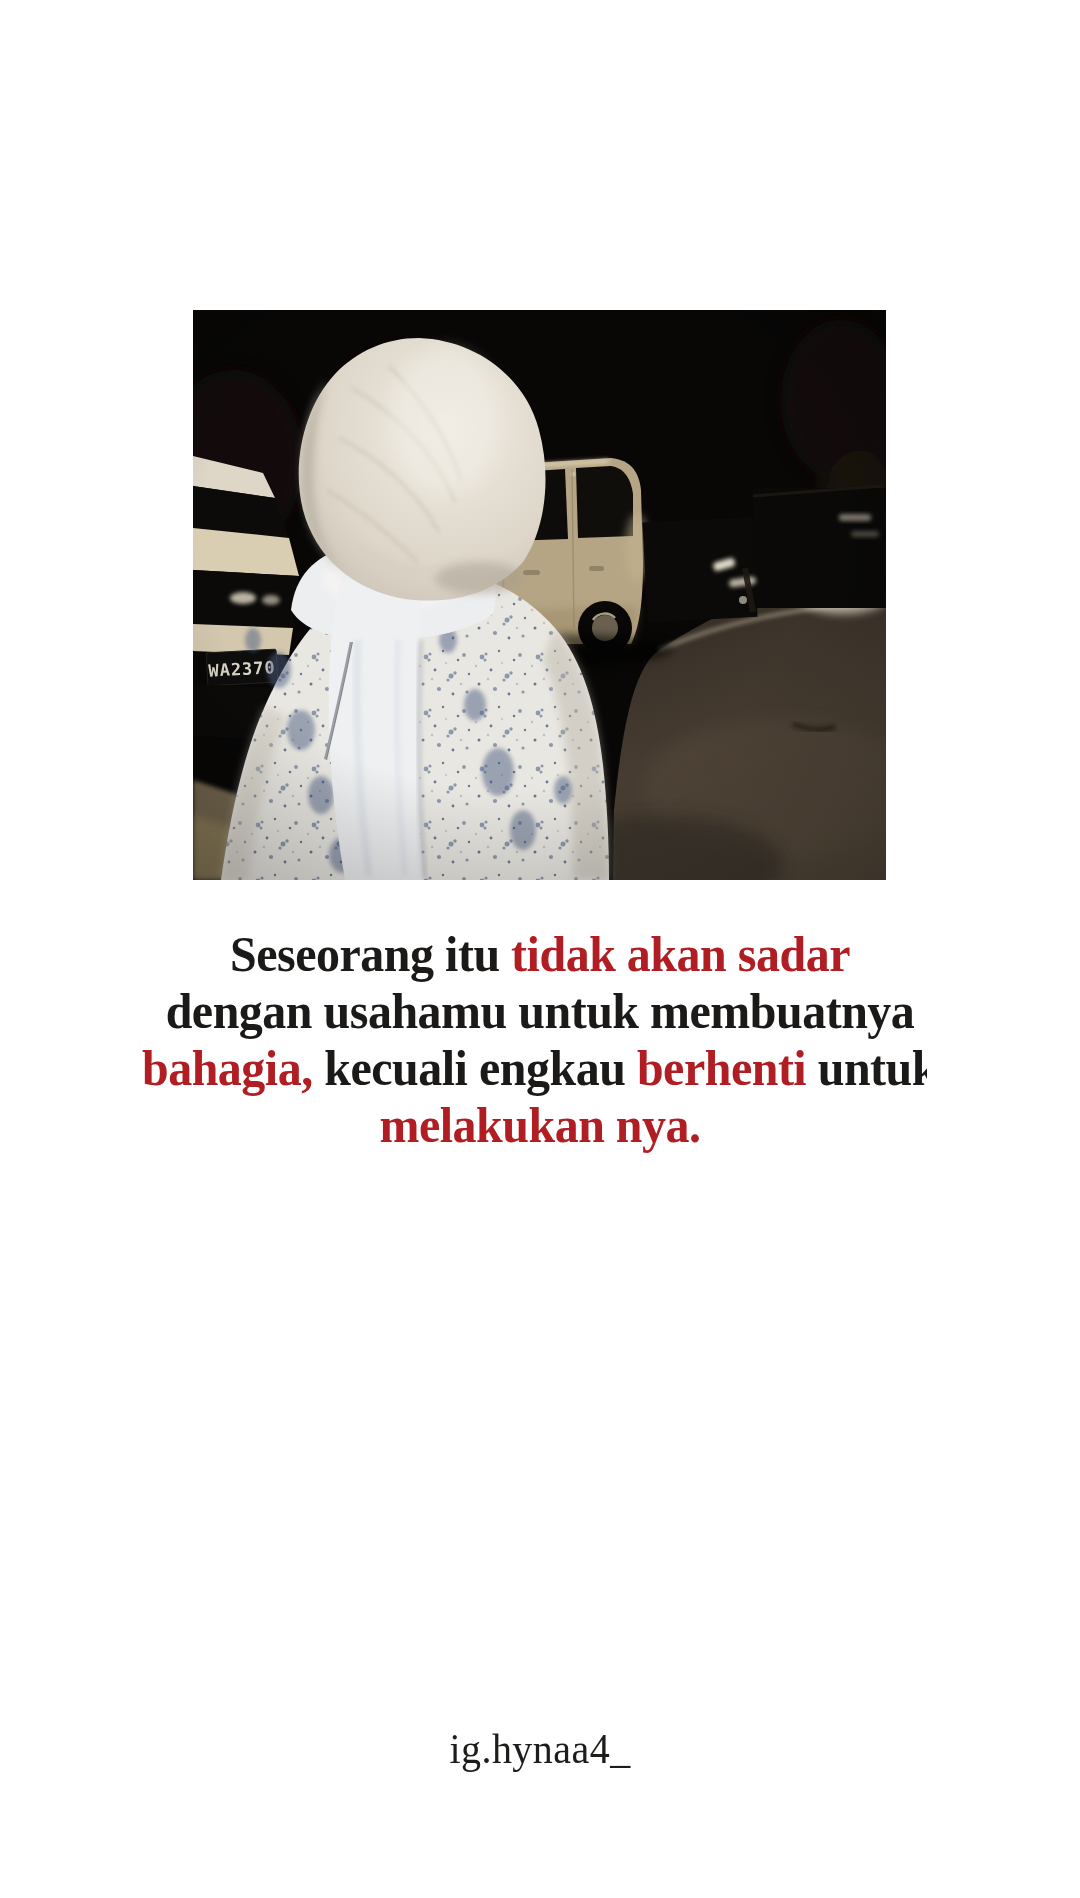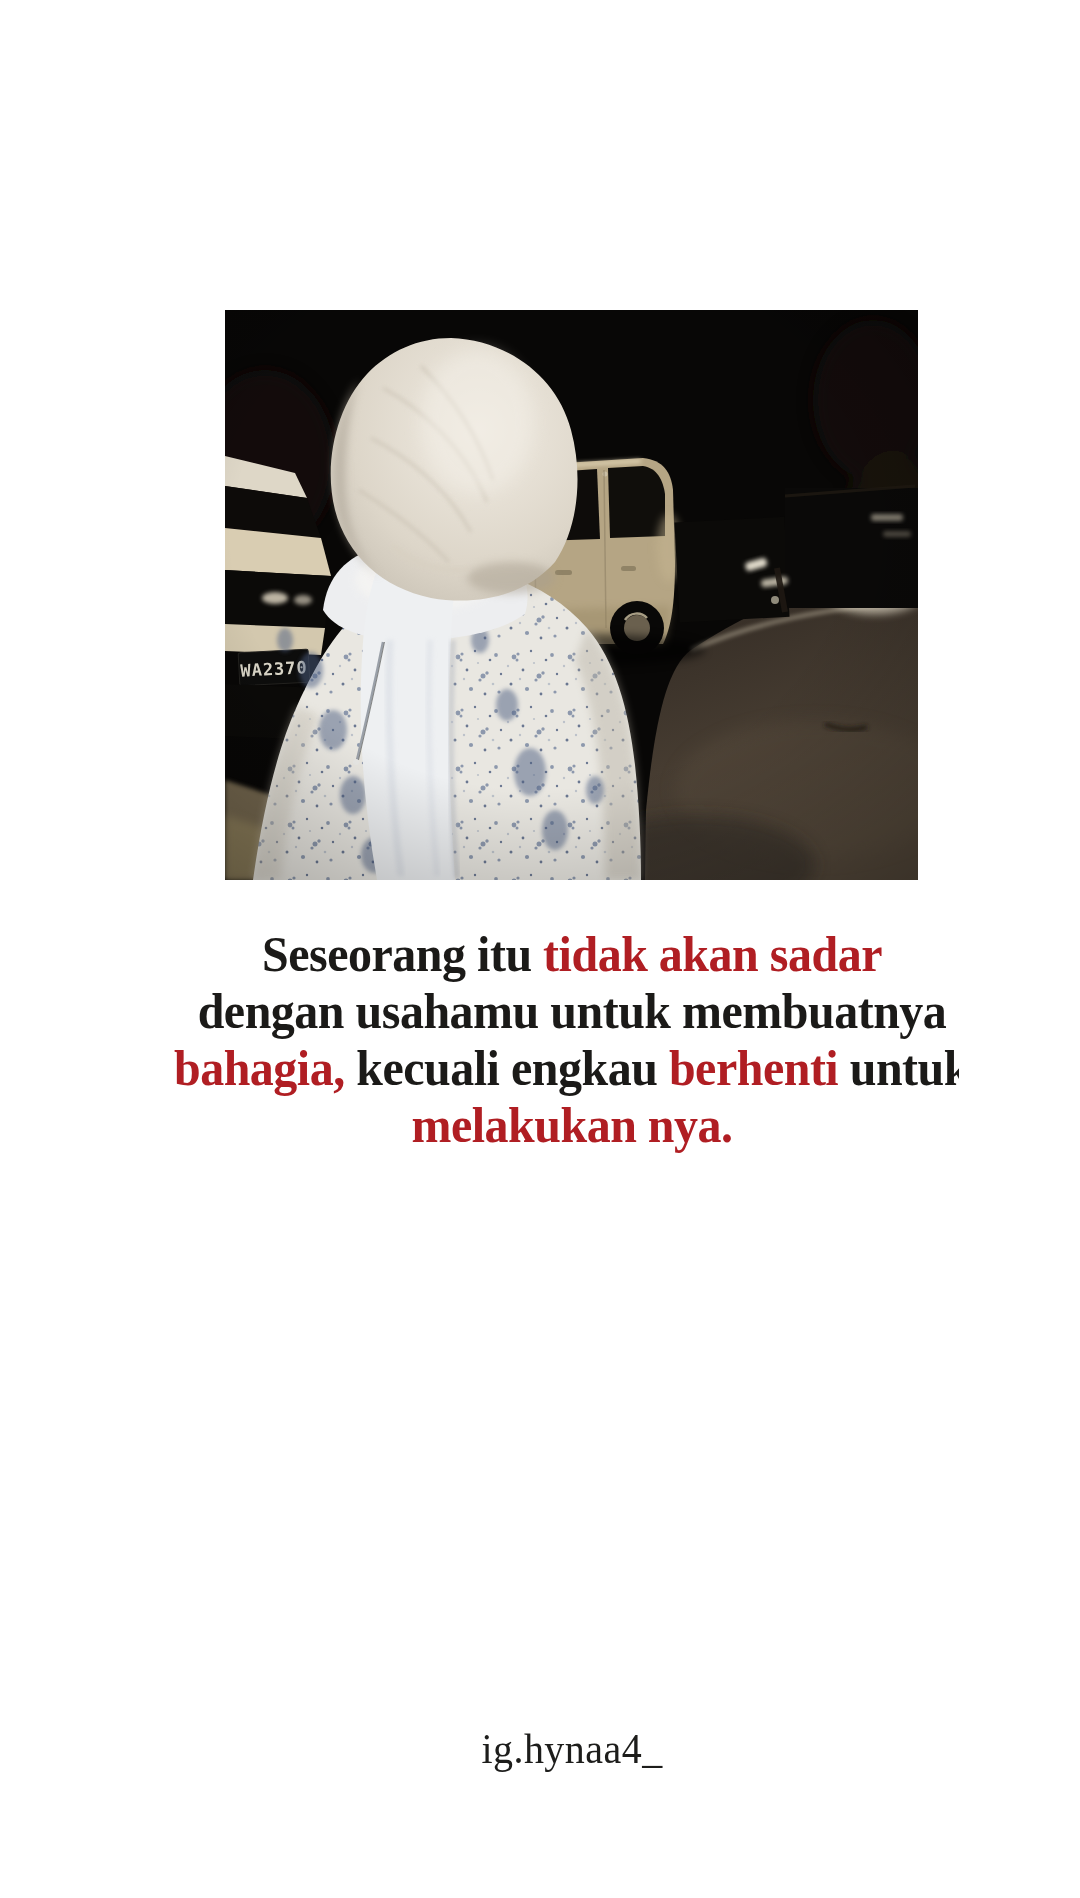--- a/index.html
+++ b/index.html
@@ -1,17 +1,17 @@
 <!DOCTYPE html>
 <html style="--bg: #ffffff; --ink: #1b1a18; --red: #b01e23;"><head>
 <meta charset="utf-8">
 <style>
   html,body{margin:0;padding:0;background:#ffffff;}
   .canvas{position:relative;width:927px;height:1898px;background:var(--bg,#ffffff);overflow:hidden;
-          font-family:"Liberation Serif","DejaVu Serif",serif;margin-left:32px;}
+          font-family:"Liberation Serif","DejaVu Serif",serif;}
   .photo{position:absolute;left:193px;top:310px;width:693px;height:570px;overflow:hidden;background:#080706;}
   .photo svg{display:block;width:100%;height:100%;}
   .quote{position:absolute;left:0;width:1080px;top:926px;text-align:center;
          font-weight:700;font-size:51px;line-height:57px;letter-spacing:-0.5px;
          color:var(--ink,#1b1a18);transform:scaleX(0.94);transform-origin:50% 0;}
   .quote .black{color:var(--ink,#1b1a18);}
   .quote .red{color:var(--red,#b01e23);}
   .footer{position:absolute;left:0;width:1080px;top:1724px;text-align:center;
           font-size:43px;color:#1d1d1b;letter-spacing:0.5px;transform:scaleX(0.93);transform-origin:50% 0;}
 </style>

